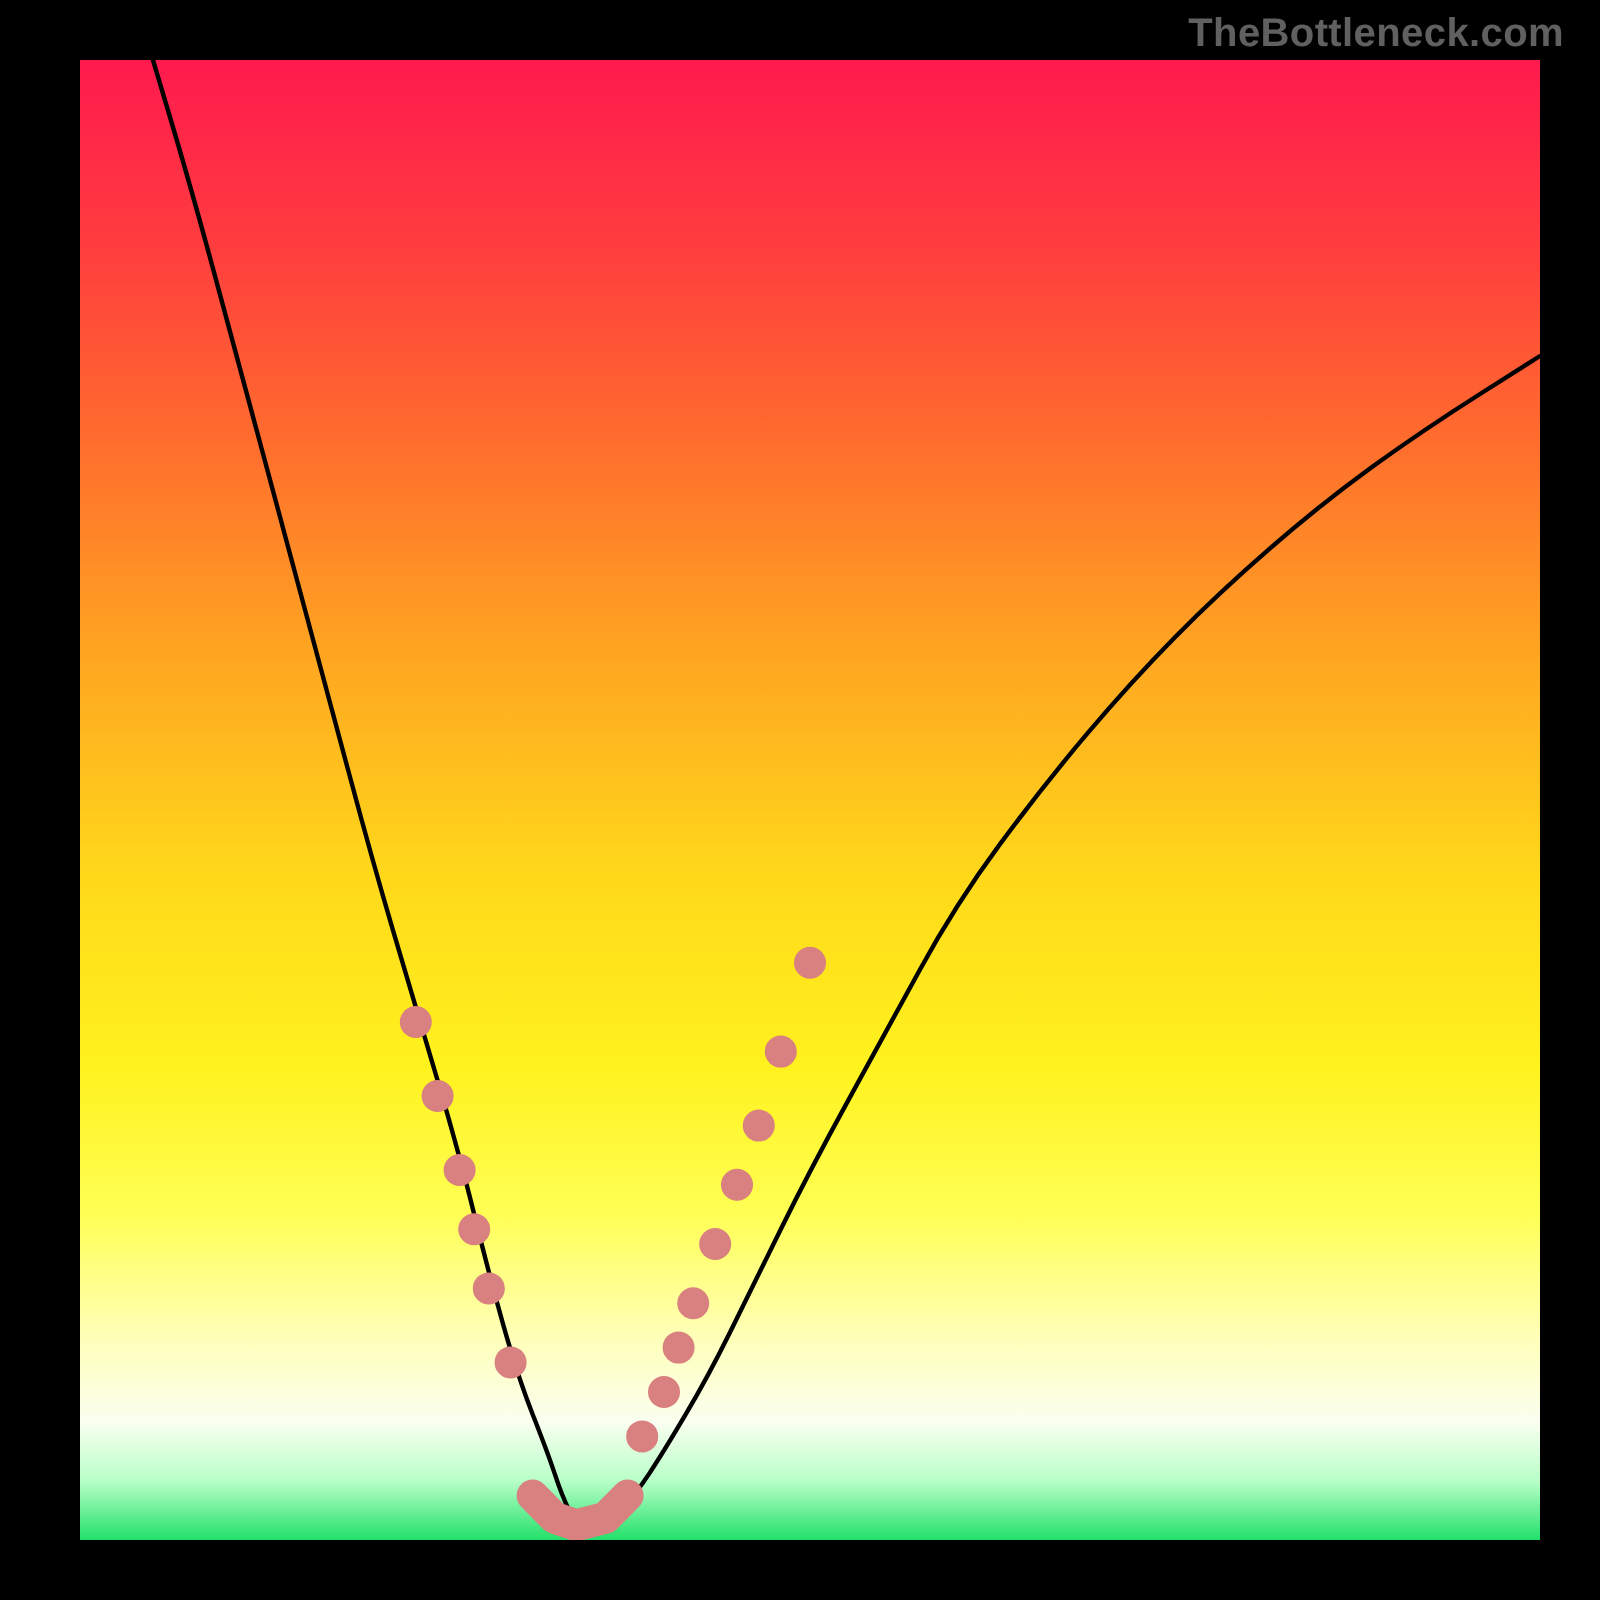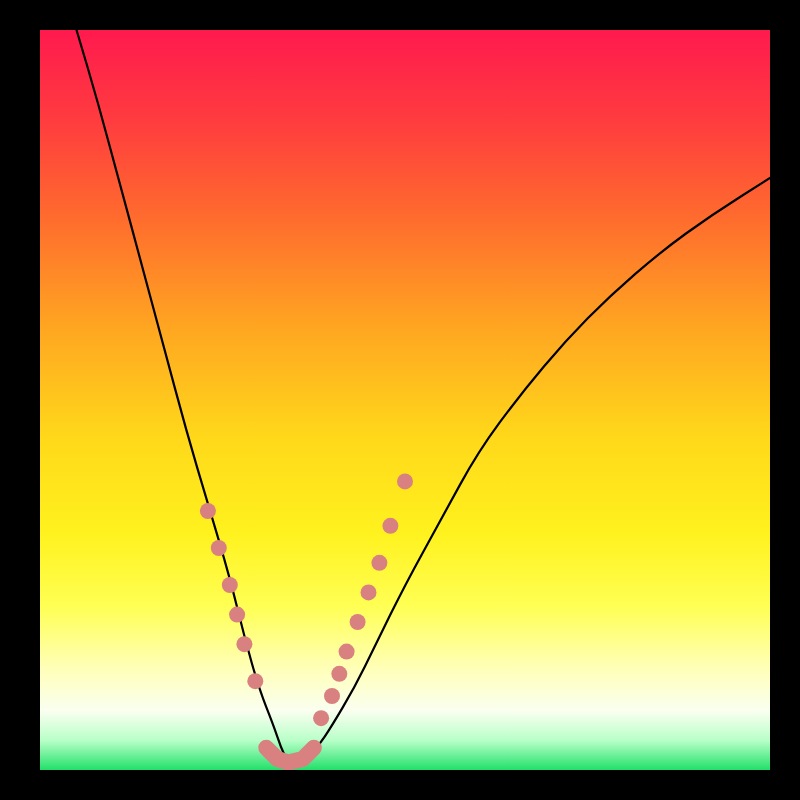--- a/index.html
+++ b/index.html
@@ -89,13 +89,14 @@
           <circle cx="306.6" cy="621.6" r="8" fill="#d98080"></circle>
           <circle cx="317.6" cy="592.0" r="8" fill="#d98080"></circle>
           <circle cx="328.5" cy="562.4" r="8" fill="#d98080"></circle>
           <circle cx="339.4" cy="532.8" r="8" fill="#d98080"></circle>
           <circle cx="350.4" cy="495.8" r="8" fill="#d98080"></circle>
           <circle cx="365.0" cy="451.4" r="8" fill="#d98080"></circle>
         </g>
     </svg>
   </div>
 
+  <div class="watermark">TheBottleneck.com</div>
 </div>
 
 </body></html>

